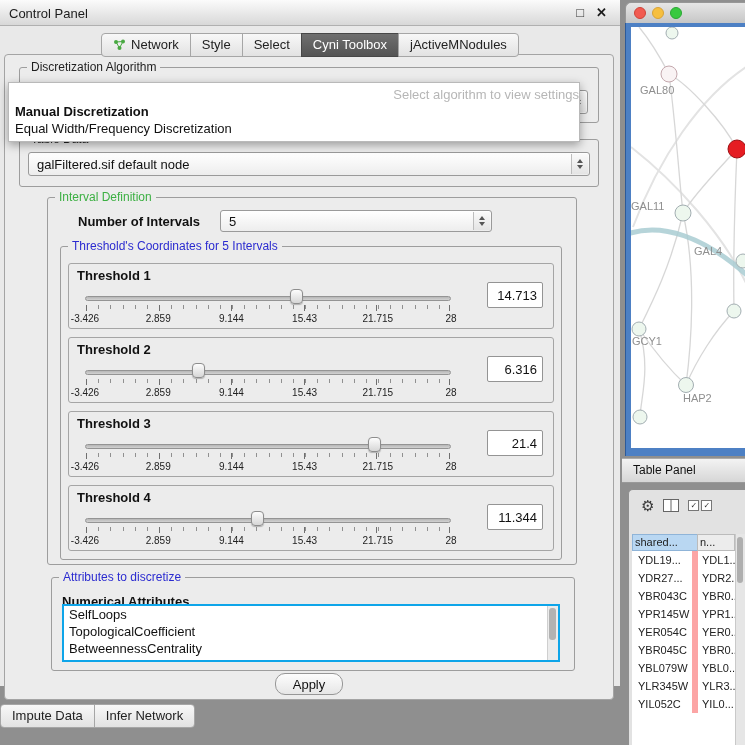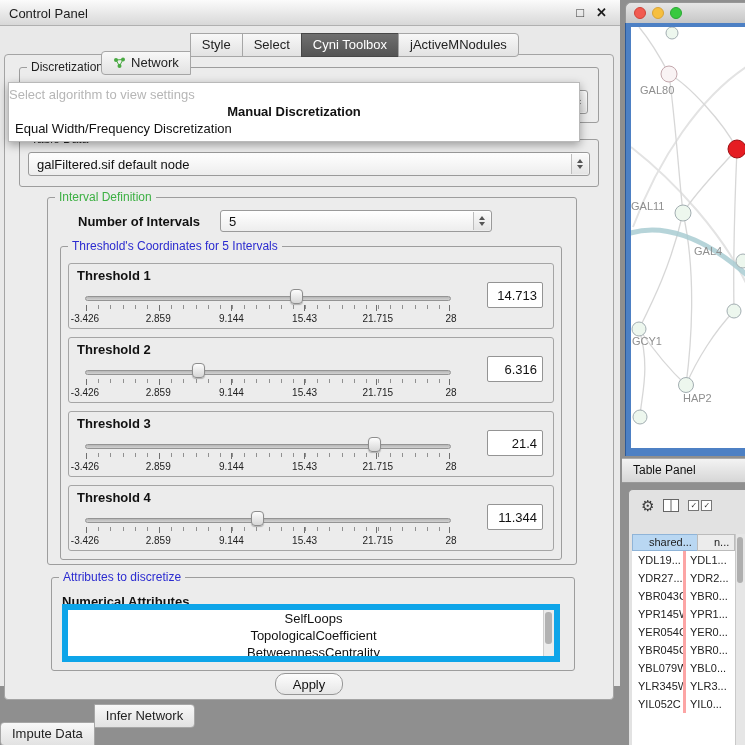--- a/index.html
+++ b/index.html
@@ -15,21 +15,21 @@
     background:linear-gradient(#fbfbfb,#d8d8d8);border-bottom:1px solid #b0b0b0;box-sizing:border-box;}
   .cp-title{position:absolute;left:9px;top:6px;font-size:13px;color:#1c1c1c;}
   .cp-float{position:absolute;right:36px;top:5px;font-size:13px;color:#333;cursor:default;}
   .cp-close{position:absolute;right:13px;top:5px;font-size:13px;color:#1b1b1b;font-weight:bold;cursor:default;}
 
   .tabs-top{position:absolute;top:33px;left:0;width:620px;display:flex;justify-content:center;z-index:5;}
   .tabs-bottom{position:absolute;top:704px;left:0;width:620px;display:flex;justify-content:flex-start;z-index:5;}
   .tab{font-size:13px;color:#222;background:linear-gradient(#f8f8f8,#e2e2e2);
     border:1px solid #a6a6a6;padding:3px 11px 4px;margin-left:-1px;
     display:flex;align-items:center;gap:5px;white-space:nowrap;height:15px;line-height:15px;}
-  .tab:first-child{border-radius:4px 0 0 4px;margin-left:0;margin-top:18px;}
+  .tab:first-child{border-radius:4px 0 0 4px;margin-left:0;}
   .tab:last-child{border-radius:0 4px 4px 0;}
   .tab.selected{background:linear-gradient(#6f6f6f,#545454);color:#fff;border-color:#474747;}
 
   .cp-body{position:absolute;left:4px;top:54px;width:610px;height:646px;
     border:1px solid #a4a4a4;border-radius:4px;background:#ececec;box-sizing:border-box;}
 
   .group{position:absolute;border:1px solid #9d9d9d;border-radius:3px;}
   .group-title{position:absolute;top:-8px;left:7px;background:#ececec;padding:0 4px;
     font-size:12px;line-height:14px;white-space:nowrap;text-align:right;}
   .gt-dark{color:#1f1f1f;}
@@ -47,23 +47,23 @@
   .tri-up{width:0;height:0;border-left:3.5px solid transparent;border-right:3.5px solid transparent;border-bottom:4px solid #555;}
   .tri-down{width:0;height:0;border-left:3.5px solid transparent;border-right:3.5px solid transparent;border-top:4px solid #555;}
 
   .algo-group{left:14px;top:12px;width:578px;height:54px;}
   .algo-combo{left:8px;top:22px;width:560px;height:24px;}
   .td-group{left:14px;top:84px;width:578px;height:46px;}
   .td-combo{left:8px;top:12px;width:562px;height:24px;}
 
   .popup{position:absolute;left:8px;top:82px;width:570px;background:#fff;
     border:1px solid #b9b9b9;box-shadow:0 3px 9px rgba(0,0,0,.35);z-index:40;padding:3px 0 4px;}
-  .popup .ph{text-align:left;color:#b6b6b6;font-size:13px;height:17px;line-height:17px;}
+  .popup .ph{text-align:right;color:#b6b6b6;font-size:13px;height:17px;line-height:17px;}
   .popup .opt{font-size:13px;color:#111;padding:0 6px;height:17px;line-height:17px;}
-  .popup .opt.bold{font-weight:bold;text-align:center;}
+  .popup .opt.bold{font-weight:bold;}
 
   .interval-group{left:42px;top:142px;width:528px;height:366px;}
   .count-label{position:absolute;left:30px;top:16px;font-weight:bold;font-size:13px;color:#111;}
   .count-combo{left:172px;top:12px;width:272px;height:22px;}
   .thr-group{left:12px;top:48px;width:500px;height:312px;}
 
   .th-panel{position:absolute;left:7px;width:486px;height:66px;
     border:1px solid #a5a5a5;border-radius:3px;background:#ececec;box-sizing:border-box;padding-left:12px;}
   .th-label{position:absolute;left:8px;top:4px;font-weight:bold;font-size:13px;color:#111;}
   .slider{position:absolute;left:16px;top:24px;width:366px;height:40px;}
@@ -78,21 +78,21 @@
   .thumb{position:absolute;top:1px;width:13px;height:15px;border-radius:4px;
     background:linear-gradient(#fdfdfd,#d6d6d6);border:1px solid #8d8d8d;box-sizing:border-box;
     box-shadow:0 1px 1px rgba(0,0,0,.25);}
   .th-value{position:absolute;right:10px;top:18px;width:56px;height:26px;background:#fff;
     border:1px solid #949494;font-size:13px;color:#111;text-align:right;line-height:26px;
     padding-right:5px;box-sizing:border-box;border-radius:2px;}
 
   .attr-group{left:46px;top:522px;width:522px;height:92px;}
   .attr-title{position:absolute;left:10px;top:16px;font-weight:bold;font-size:13px;color:#111;}
   .listbox{position:absolute;left:10px;top:26px;width:498px;height:58px;background:#fff;
-    border:6px solid #0ea5e9;box-sizing:border-box;overflow:hidden;text-align:center;}
+    border:2px solid #0ea5e9;box-sizing:border-box;overflow:hidden;}
   .listbox .li{font-size:13px;line-height:17px;padding-left:5px;color:#111;white-space:nowrap;}
   .lscroll{position:absolute;right:0;top:0;bottom:0;width:10px;background:#ececec;border-left:1px solid #cfcfcf;}
   .lthumb{position:absolute;left:1px;top:2px;width:7px;height:32px;background:#b2b2b2;border-radius:3px;}
 
   .apply{position:absolute;left:calc(50% - 34px);top:618px;width:68px;height:22px;
     background:linear-gradient(#fdfdfd,#e6e6e6);border:1px solid #979797;border-radius:10px;
     font-size:13px;color:#111;font-family:"Liberation Sans",sans-serif;padding:0;}
 
   
   .net-window{position:absolute;left:625px;top:2px;width:120px;height:454px;}
@@ -122,27 +122,27 @@
 
   .tp-window{position:absolute;left:628px;top:489px;width:117px;height:256px;background:#e2e2e2;
     border:1px solid #8f8f8f;border-right:none;border-bottom:none;border-radius:5px 0 0 0;box-sizing:border-box;}
   .tp-toolbar{height:30px;display:flex;align-items:center;gap:9px;padding-left:12px;}
   .gear{font-size:15px;color:#3a3a3a;line-height:15px;}
   .ckgroup{display:flex;gap:2px;}
   .ckbx{width:9px;height:9px;border:1px solid #777;background:#fff;font-size:8px;line-height:9px;
     text-align:center;color:#333;box-sizing:content-box;}
   .tp-table{position:absolute;left:3px;top:44px;right:10px;bottom:0;background:#fff;font-size:11px;color:#222;}
   .tp-hrow{display:flex;height:17px;}
-  .tp-hcell{box-sizing:border-box;border:1px solid #bbb;line-height:15px;padding-left:16px;background:#ececec;white-space:nowrap;overflow:hidden;}
+  .tp-hcell{box-sizing:border-box;border:1px solid #bbb;line-height:15px;padding-left:2px;background:#ececec;white-space:nowrap;overflow:hidden;}
   .tp-hcell.sel{background:#b9d7f2;border-color:#8fb4d8;}
   .tp-hcell.c1{width:66px;}
   .tp-hcell.c2{flex:1;margin-left:-1px;}
   .tp-row{display:flex;height:18px;line-height:18px;}
   .tp-cell{box-sizing:border-box;white-space:nowrap;overflow:hidden;}
-  .tp-cell.c1{width:54px;padding-left:6px;border-right:3px solid #fca5a5;}
+  .tp-cell.c1{width:66px;padding-left:6px;border-right:6px solid #fca5a5;}
   .tp-cell.c2{flex:1;padding-left:4px;}
   .tp-scroll{position:absolute;right:0;top:44px;bottom:0;width:9px;background:#e6e6e6;border-left:1px solid #c9c9c9;}
   .tp-thumb{position:absolute;left:1px;top:3px;width:6px;height:46px;background:#afafaf;border-radius:3px;}
 
   .net-ic{display:inline-block;}
 </style>
 </head>
 <body>
 
 <div class="cp">

